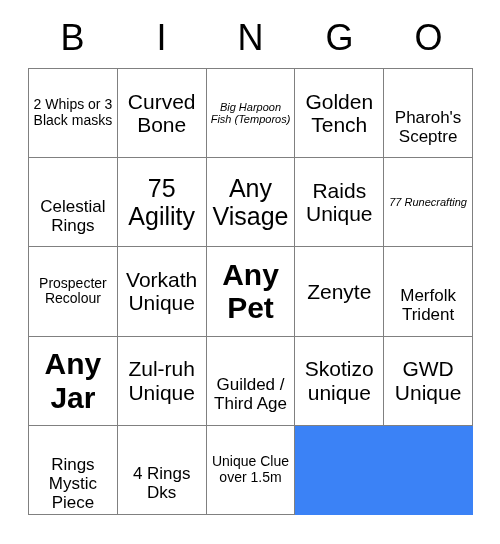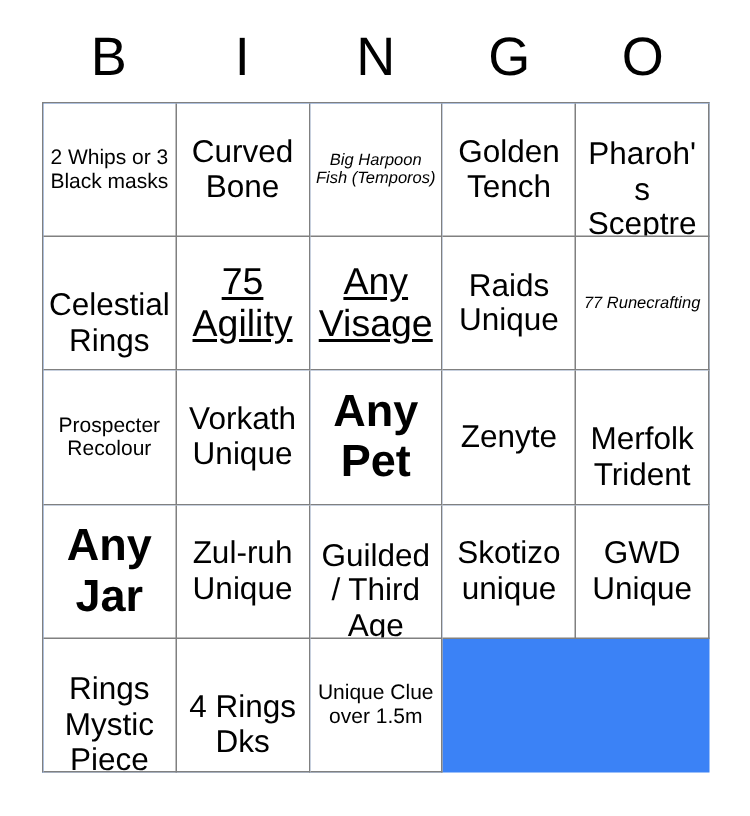--- a/index.html
+++ b/index.html
@@ -71,23 +71,23 @@
   .cell-text {
     display: block;
     width: 100%;
     line-height: 1.12;
     word-wrap: break-word;
     color: #000000;
   }
   
   .fs-xs .cell-text { font-size: 11px; font-style: italic; }
   .fs-sm .cell-text { font-size: 14px; }
-  .fs-md .cell-text { font-size: 21px; margin-top: 27px; }
+  .fs-md .cell-text { font-size: 17px; margin-top: 27px; }
   .fs-lg .cell-text { font-size: 21px; }
-  .fs-xl .cell-text { font-size: 25px; text-decoration: underline; }
+  .fs-xl .cell-text { font-size: 25px; }
   .fs-xxl .cell-text { font-size: 30px; font-weight: bold; }
 </style>
 </head>
 <body>
 
 <div class="card">
 
   <div class="header-row">
     <div class="header-cell">B</div>
     <div class="header-cell">I</div>

